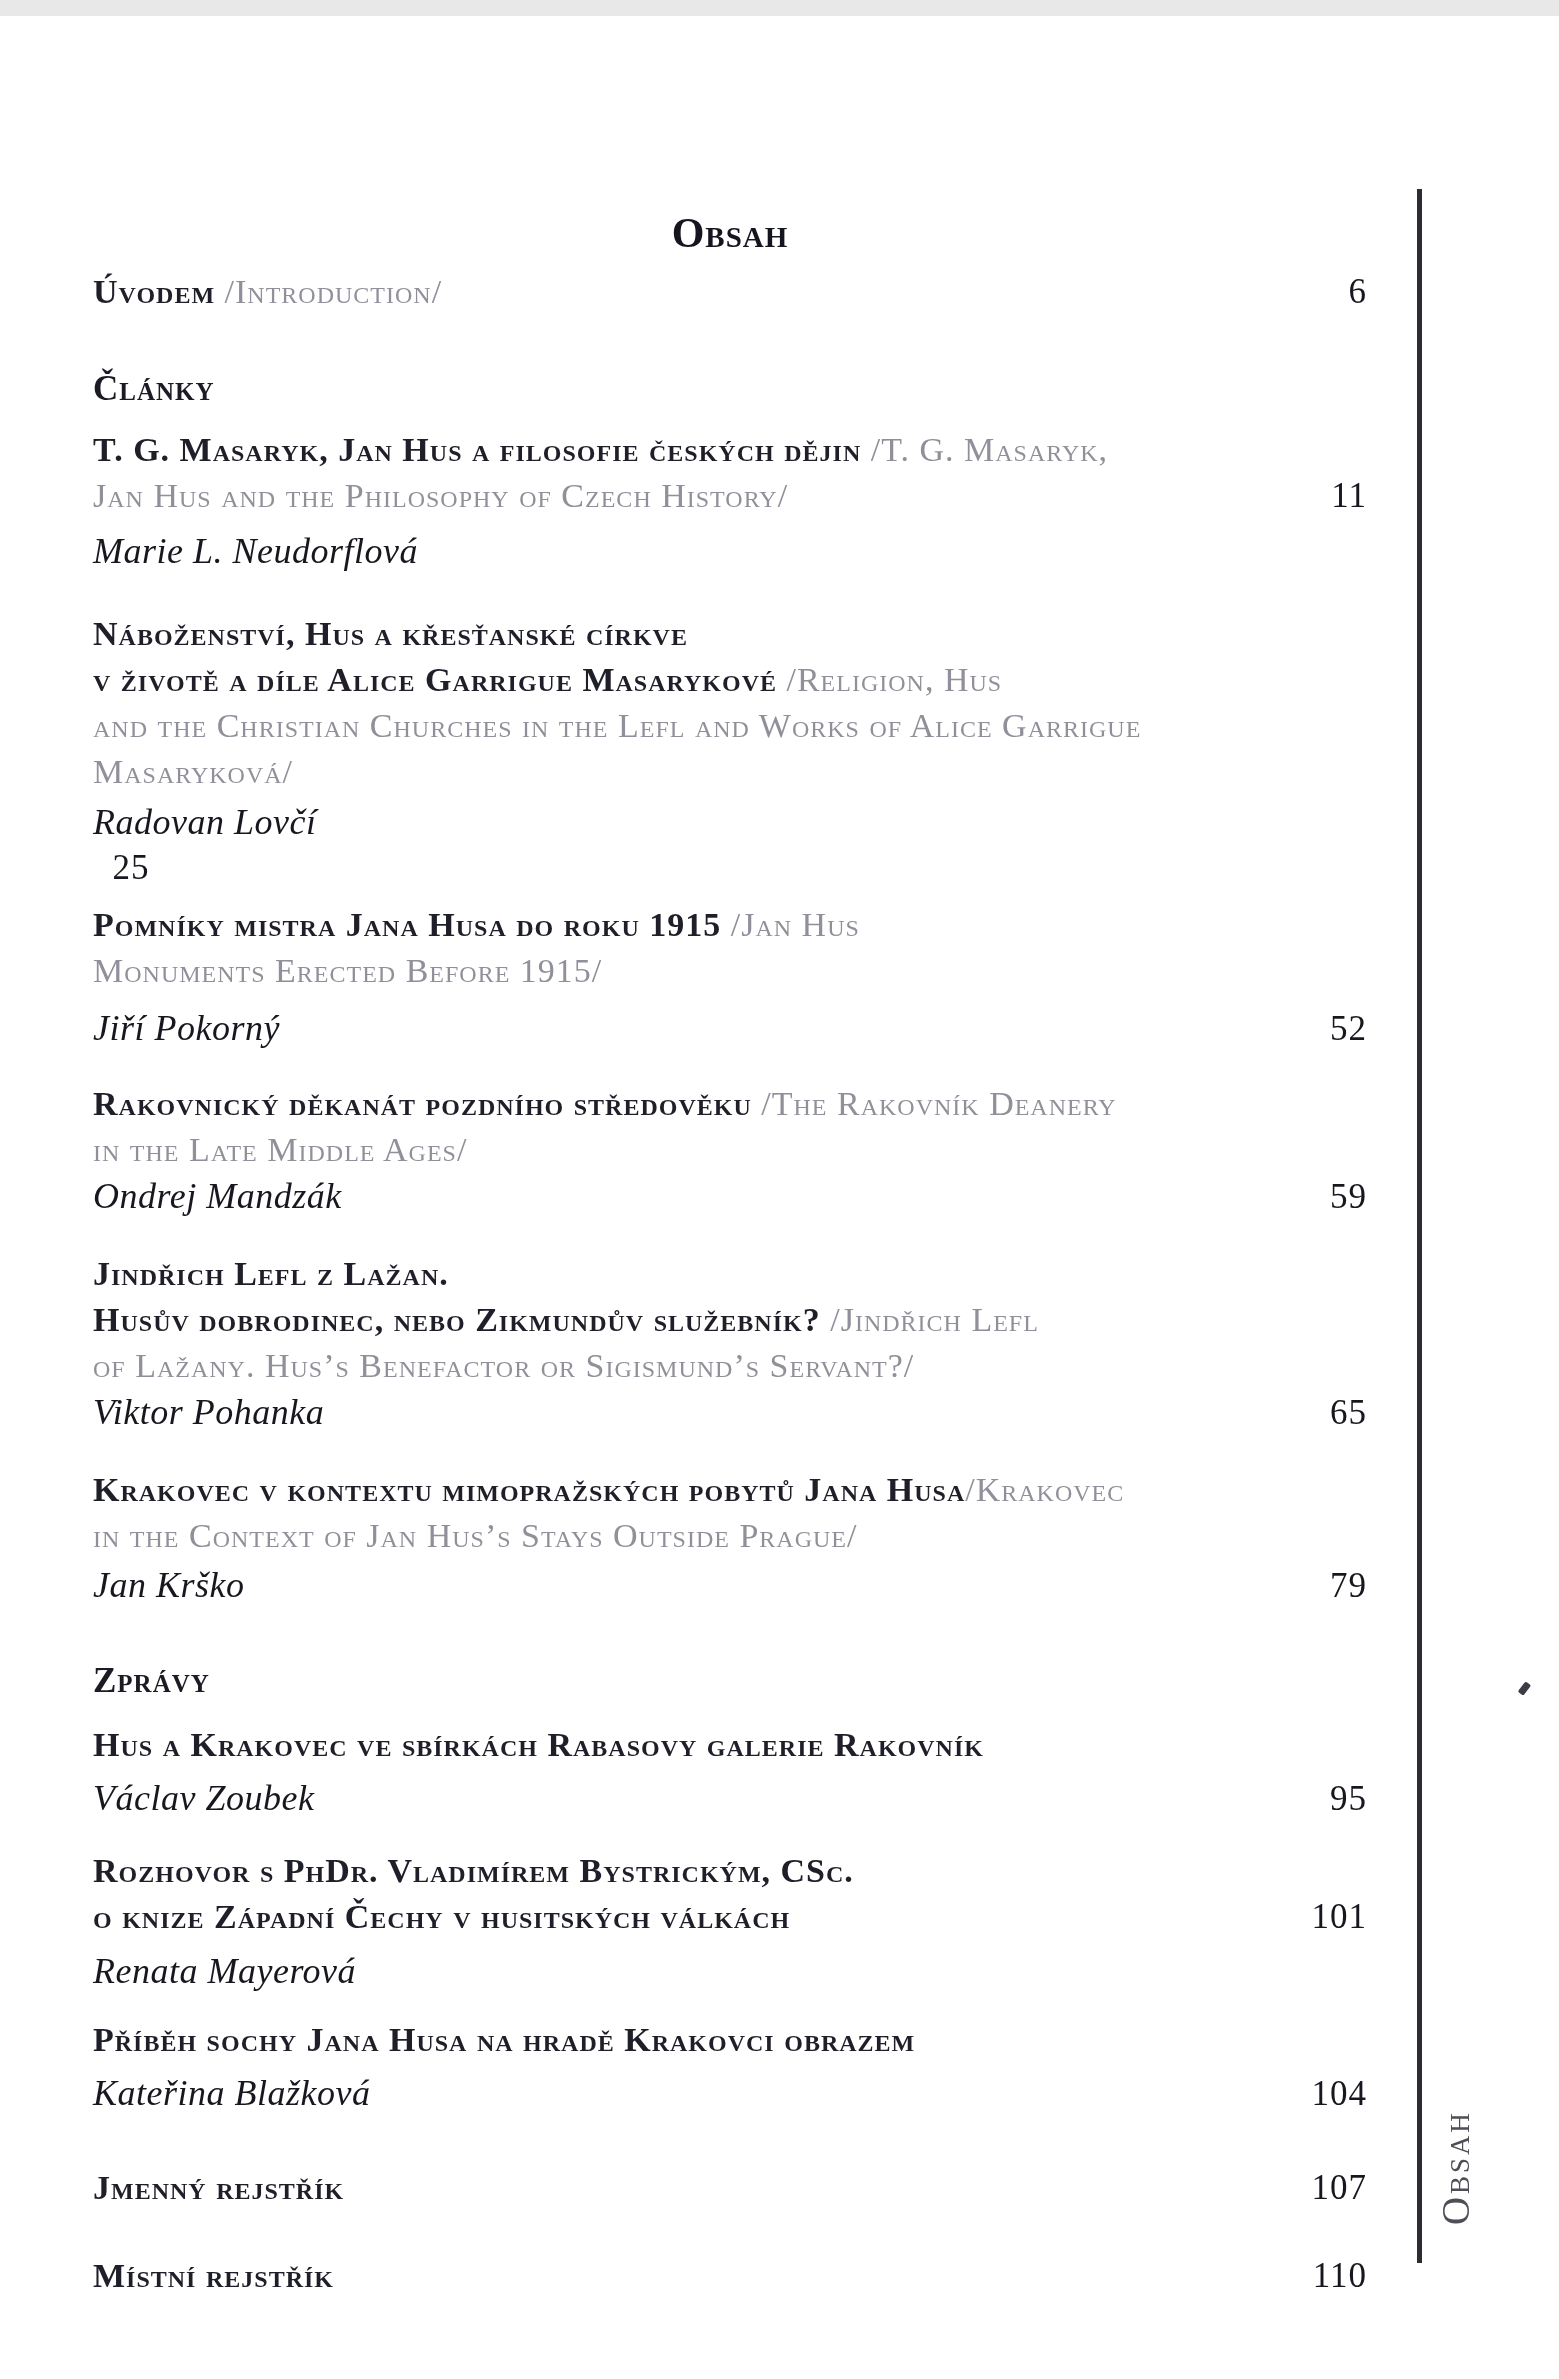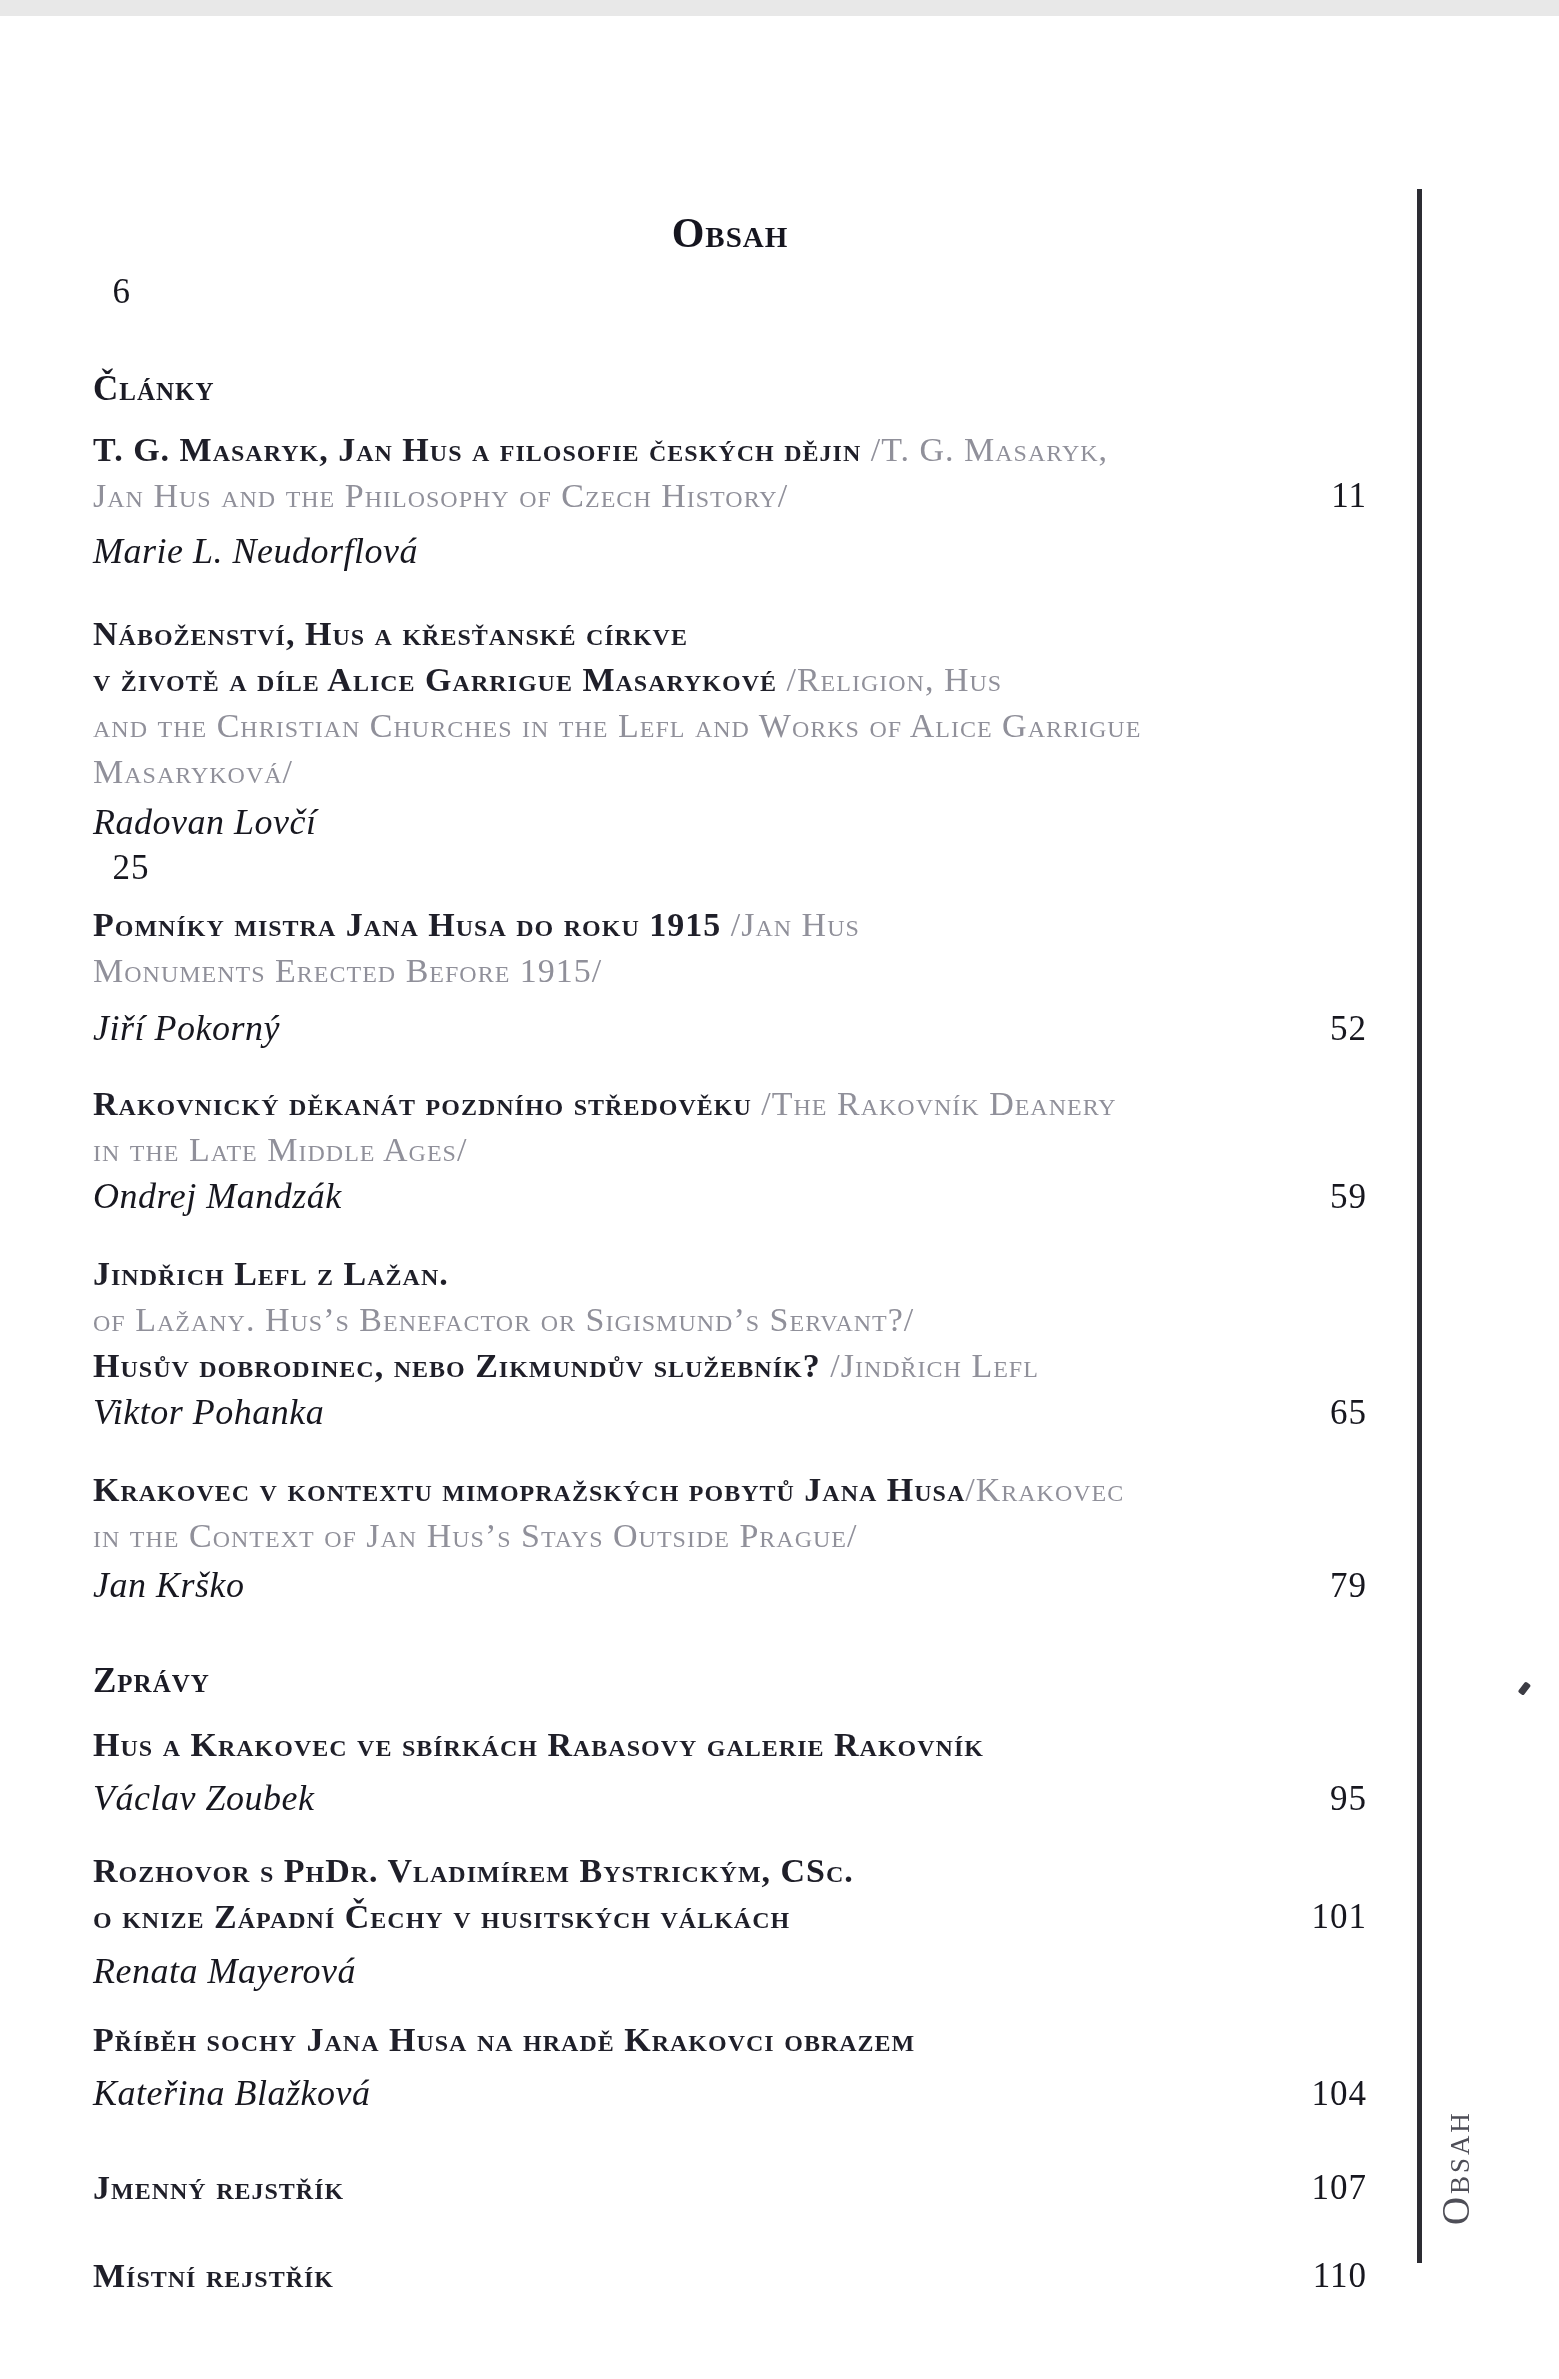--- a/index.html
+++ b/index.html
@@ -91,20 +91,21 @@
 <body>
 
 <div class="page">
 
   <div class="content">
 
     <h1 class="doc-title">Obsah</h1>
 
     <section style="margin-bottom:51px;">
       <div class="row">
+        <span class="l sc"><span class="dk">Úvodem </span><span class="gy">/Introduction/</span></span>
         <span class="pg">6</span>
       </div>
     </section>
 
     <div class="heading" style="margin-bottom:15.7px;">Články</div>
 
     <section style="margin-bottom:37px;">
       <div class="row">
         <span class="l sc"><span class="dk">T. G. Masaryk, Jan Hus a filosofie českých dějin </span><span class="gy">/T. G. Masaryk,</span></span>
       </div>
@@ -160,24 +161,24 @@
         <span class="au">Ondrej Mandzák</span>
         <span class="pg">59</span>
       </div>
     </section>
 
     <section style="margin-bottom:31px;">
       <div class="row">
         <span class="l sc"><span class="dk">Jindřich Lefl z Lažan.</span></span>
       </div>
       <div class="row">
+        <span class="l sc"><span class="dk">Husův dobrodinec, nebo Zikmundův služebník? </span><span class="gy">/Jindřich Lefl</span></span>
+      </div>
+      <div class="row">
         <span class="l sc"><span class="gy">of Lažany. Hus’s Benefactor or Sigismund’s Servant?/</span></span>
-      </div>
-      <div class="row">
-        <span class="l sc"><span class="dk">Husův dobrodinec, nebo Zikmundův služebník? </span><span class="gy">/Jindřich Lefl</span></span>
       </div>
       <div class="row">
         <span class="au">Viktor Pohanka</span>
         <span class="pg">65</span>
       </div>
     </section>
 
     <section style="margin-bottom:49px;">
       <div class="row">
         <span class="l sc"><span class="dk">Krakovec v kontextu mimopražských pobytů Jana Husa</span><span class="gy">/Krakovec</span></span>

